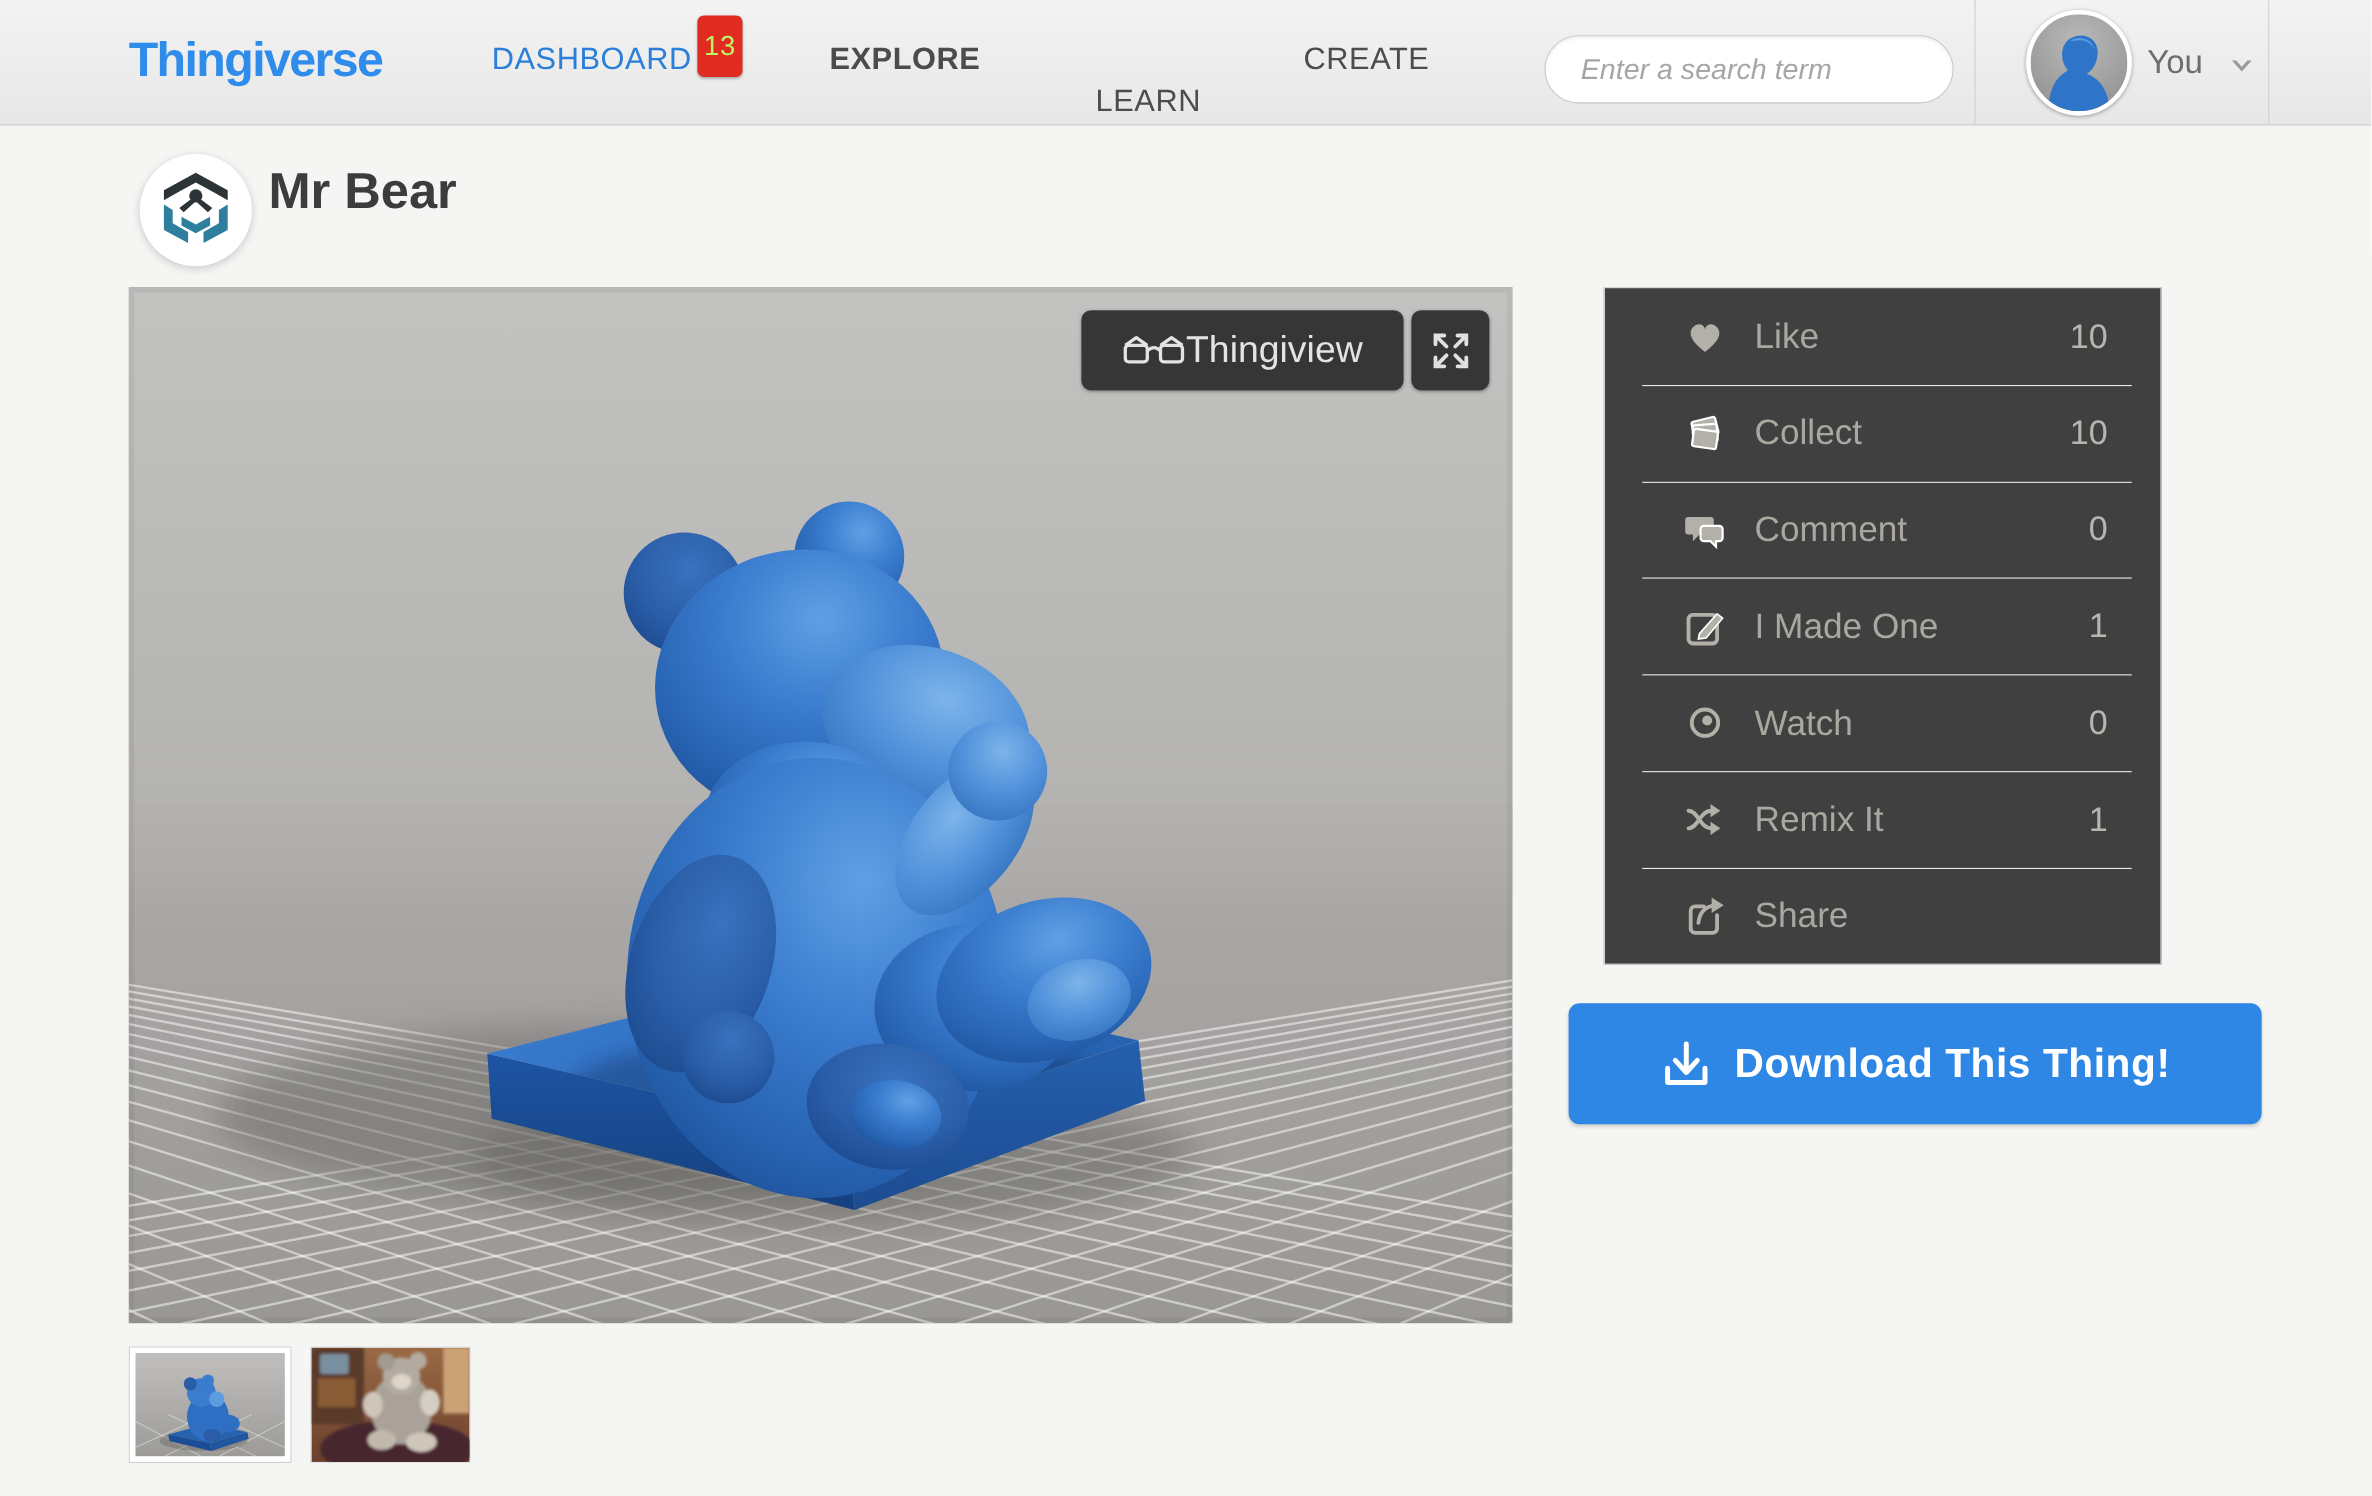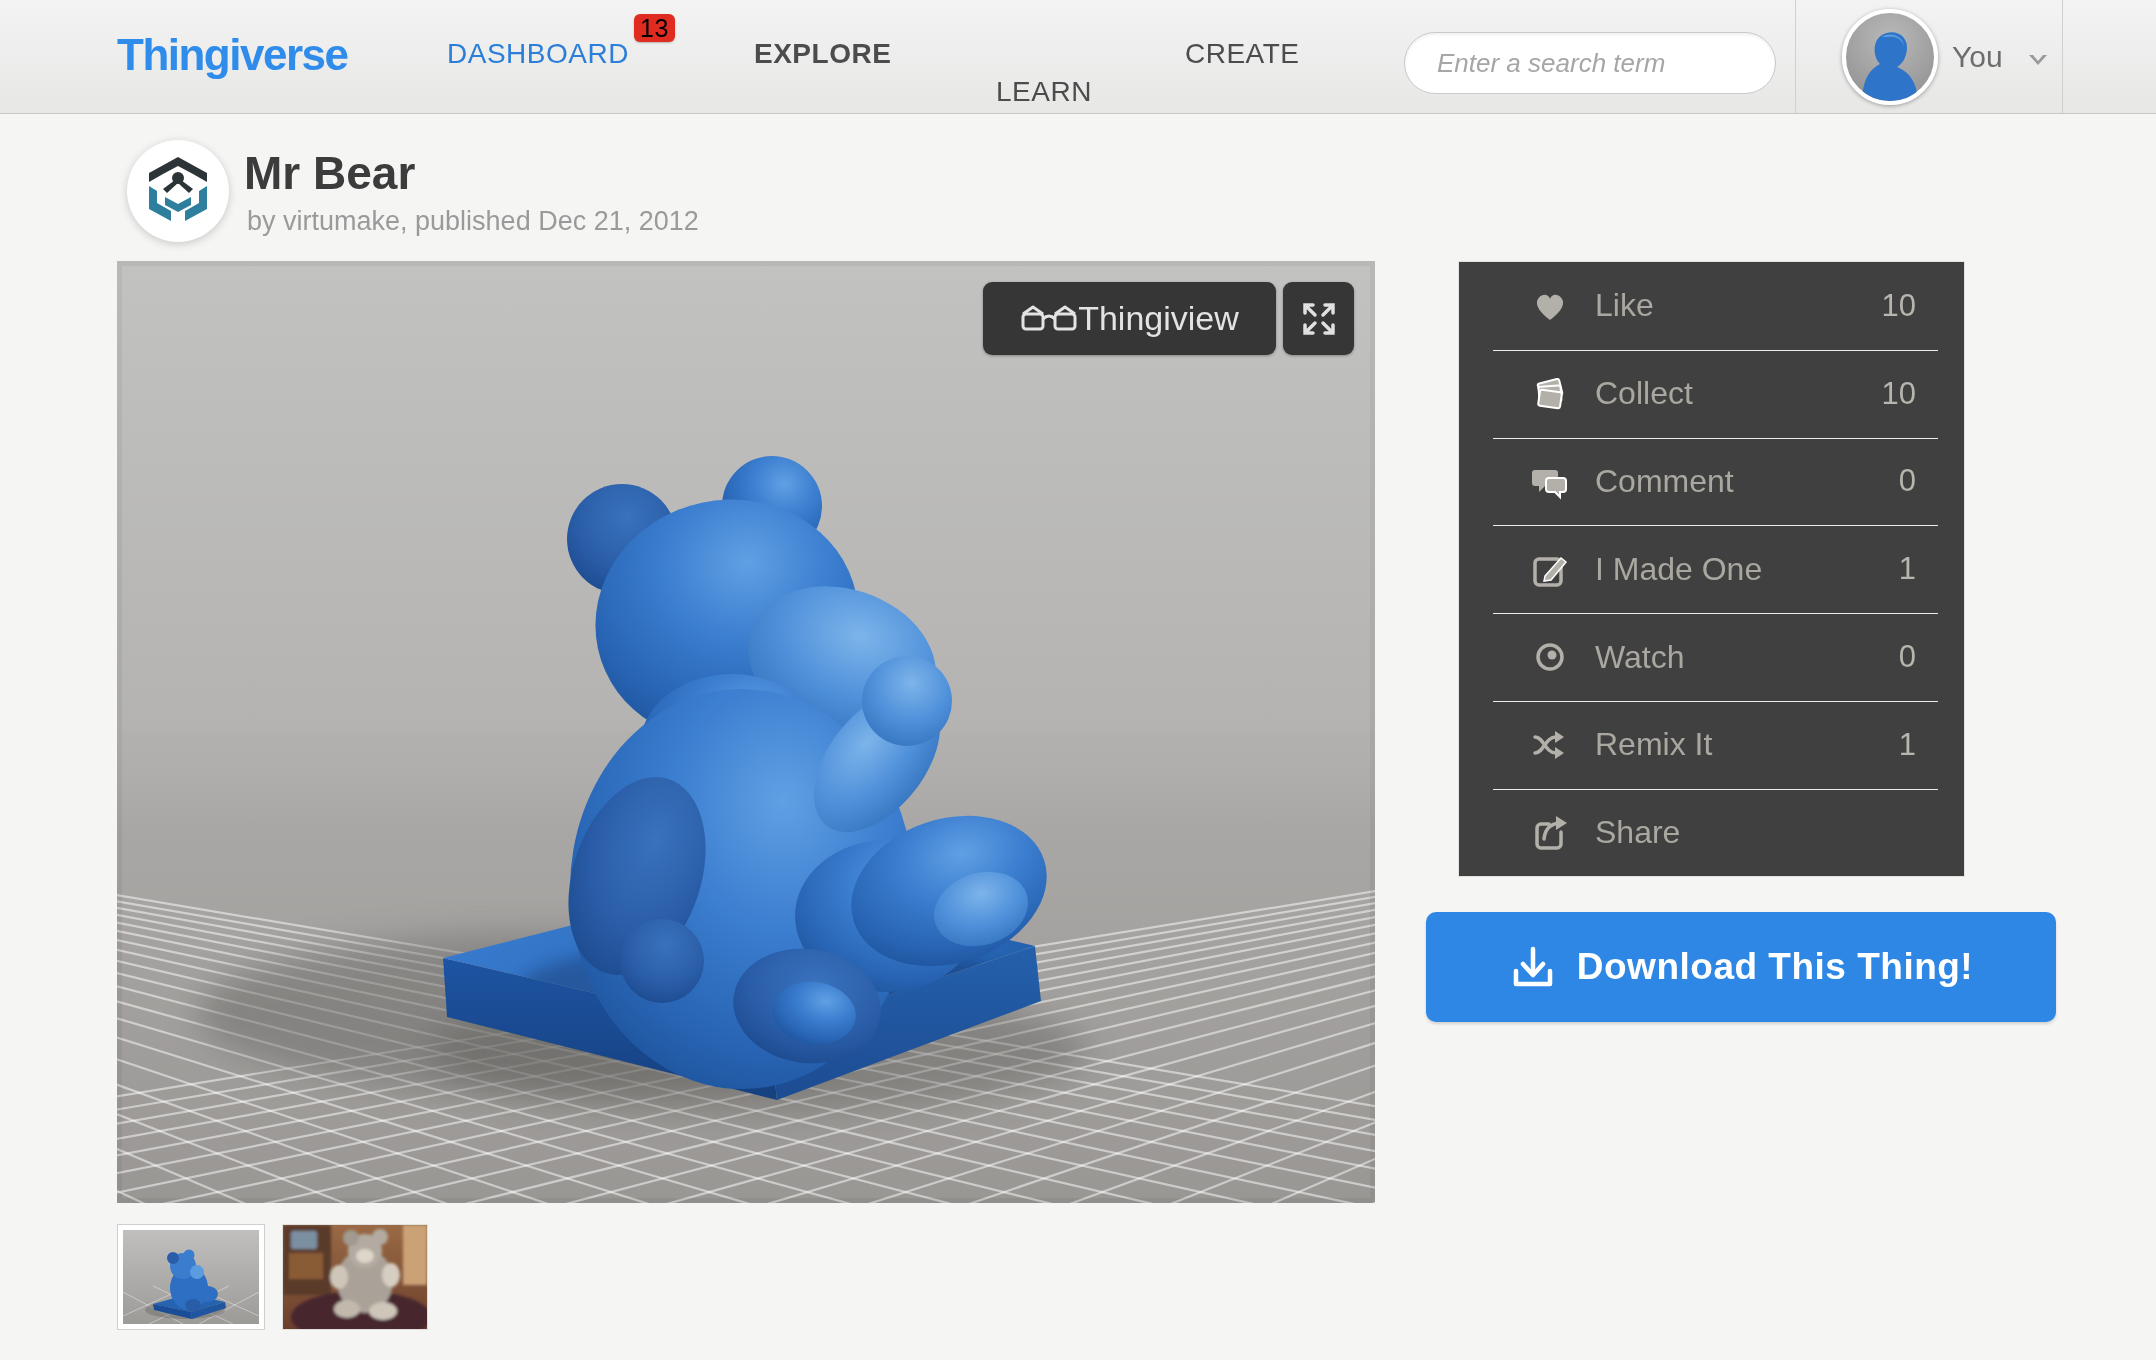--- a/index.html
+++ b/index.html
@@ -19,22 +19,22 @@
   }
   .nav-item {
     position:absolute; top:38px; font-size:28px; color:#4c4c4c; letter-spacing:.5px; cursor:pointer;
   }
   .nav-item.active { color:#2b7fd9; }
   .nav-dashboard { left:447px; }
   .nav-explore  { left:754px;font-weight:bold; }
   .nav-learn    { left:996px;margin-top:38px; }
   .nav-create   { left:1185px; }
   .nav-badge {
-    position:absolute; top:-24px; right:-46px; min-width:40px; height:28px;
-    background:#e02b20; border-radius:6px; color:#000000; font-size:25px;
+    position:absolute; top:-24px; right:-46px; min-width:40px; height:56px;
+    background:#e02b20; border-radius:6px; color:#bef264; font-size:25px;
     display:flex; align-items:center; justify-content:center; padding:0 6px;
     box-shadow:0 1px 2px rgba(0,0,0,.25);
   }
   .search-box {
     position:absolute; left:1404px; top:32px; width:372px; height:62px;
     background:#fff; border:1px solid #c9c9c9; border-radius:31px;
     display:flex; align-items:center; padding:0 20px;
     box-shadow:inset 0 2px 3px rgba(0,0,0,.06);
   }
   .search-box input {
@@ -151,21 +151,20 @@
       <path d="M33,2 L62,18 L62,27 L48,19 L33,11 L18,19 L4,27 L4,18 Z" fill="#2d3438"></path>
       <circle cx="33" cy="23" r="6" fill="#2d3438"></circle>
       <path d="M33,28 L22,38 L18,34 L30,25 Z" fill="#2d3438"></path>
       <path d="M33,28 L44,38 L48,34 L36,25 Z" fill="#2d3438"></path>
       <path d="M4,31 L12,36 L12,48 L26,56 L26,66 L4,54 Z" fill="#2e7f9e"></path>
       <path d="M62,31 L54,36 L54,48 L40,56 L40,66 L62,54 Z" fill="#2e7f9e"></path>
       <path d="M20,42 L33,49 L46,42 L46,50 L33,57 L20,50 Z" fill="#2e7f9e"></path>
     </svg>
   </div>
   <div class="thing-title">Mr Bear</div>
-  <div class="thing-byline">by virtumake, published Dec 21, 2012</div>
 
   <div class="viewport">
     <svg width="1258" height="942" viewBox="0 0 1258 942">
       <defs>
         <linearGradient id="sky" x1="0" y1="0" x2="0" y2="1">
           <stop offset="0" stop-color="#c2c2c1"></stop>
           <stop offset=".5" stop-color="#b4b3b1"></stop>
           <stop offset="1" stop-color="#9c9a97"></stop>
         </linearGradient>
         <linearGradient id="horizonFade" x1="0" y1="0" x2="0" y2="1">

